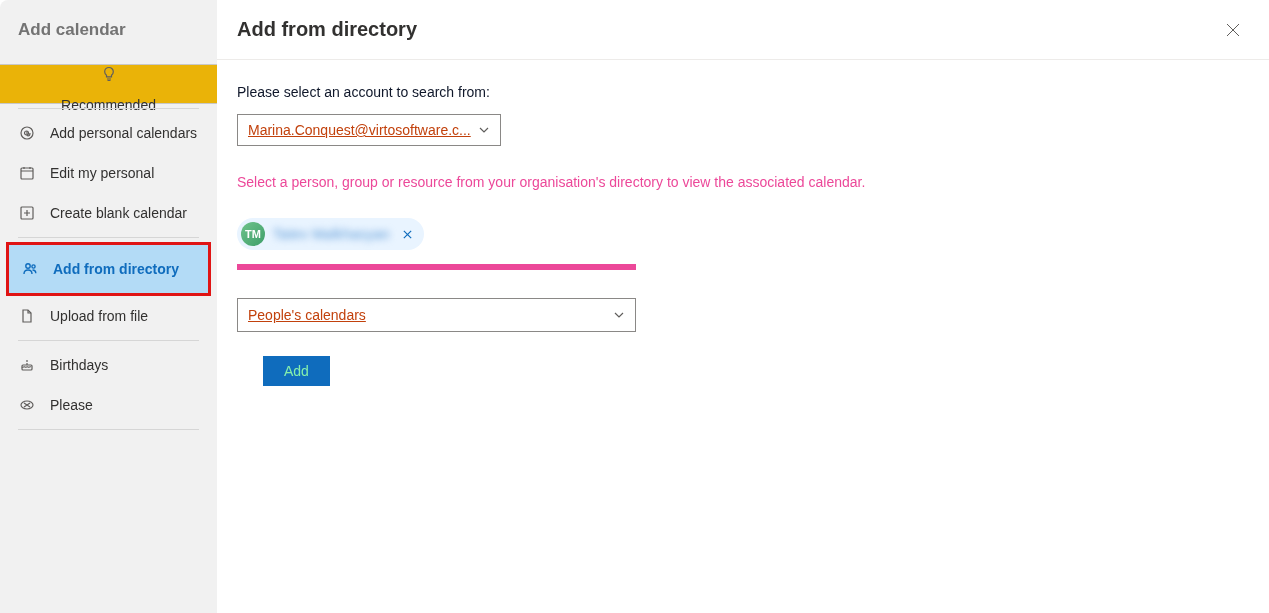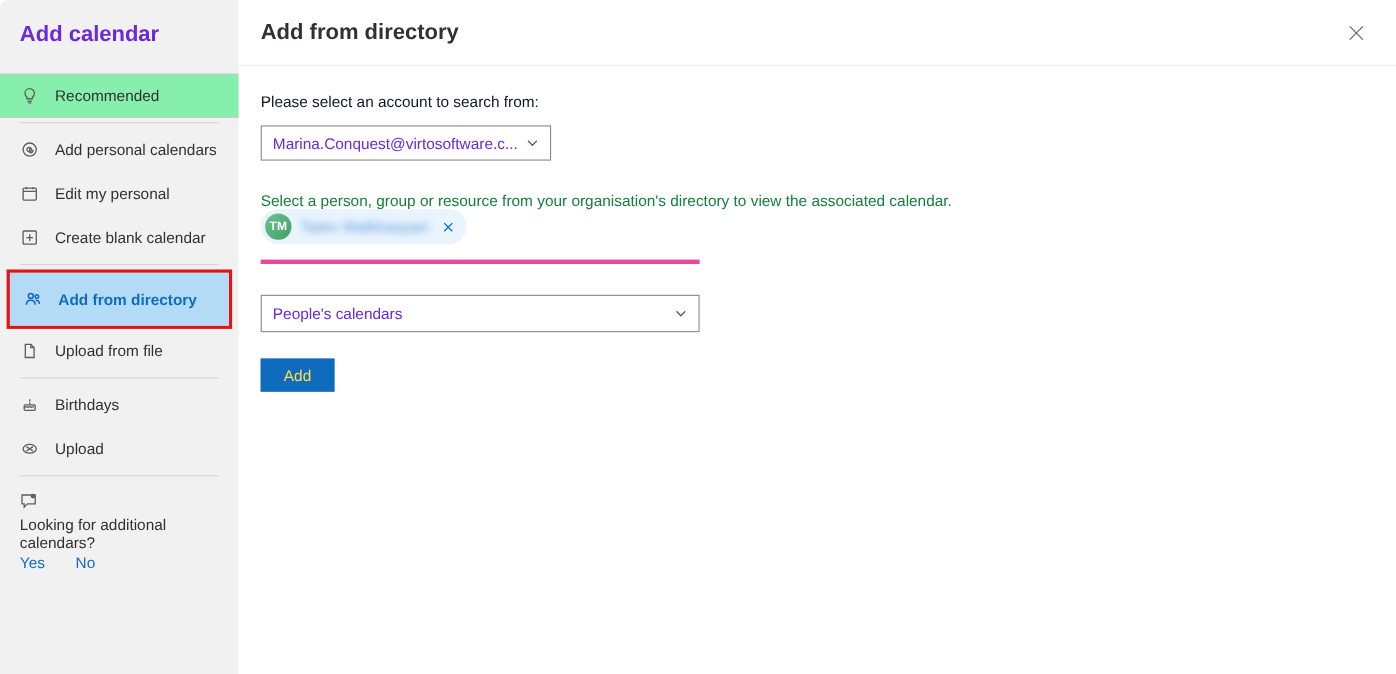--- a/index.html
+++ b/index.html
@@ -17,39 +17,40 @@
   
   .sidebar {
     width: 217px;
     background: #f1f1f1;
     display: flex;
     flex-direction: column;
     padding-top: 14px;
     border-top-left-radius: 8px;
   }
   .sidebar-title {
-    font-size: 20px;
-    font-weight: 600;
-    color: #6d28d9;
+    font-size: 17px;
+    font-weight: 600;
+    color: #737373;
     padding: 6px 18px 24px 18px;
   }
 
   .nav-item {
     display: flex;
     align-items: center;
     height: 40px;
     padding: 0 18px;
     cursor: pointer;
     color: #323130;
     gap: 14px;
   }
   .nav-item.active {
-    background: #86efac;
+    background: #eab308;
     border-top: 1px solid #c8c8c8;
     border-bottom: 1px solid #c8c8c8;
+    flex-direction: column;
   }
   .nav-item.selected-blue {
     background: #b3dbf6;
     color: #0f6cbd;
     font-weight: 600;
   }
   .nav-item .icon {
     width: 18px;
     height: 18px;
     display: flex;
@@ -125,48 +126,50 @@
 
   .main-body {
     padding: 24px 20px;
     max-width: 700px;
   }
   .prompt-text {
     color: #0f172a;
     margin-bottom: 14px;
   }
   .help-text {
-    color: #15803d;
+    color: #ec4899;
+    margin-bottom: 28px;
   }
 
   .dropdown {
     width: 264px;
     height: 32px;
     border: 1px solid #8a8886;
     display: flex;
     align-items: center;
     justify-content: space-between;
     padding: 0 10px;
     cursor: pointer;
     background: #fff;
     margin-bottom: 28px;
   }
   .dropdown-text {
     white-space: nowrap;
     overflow: hidden;
     text-overflow: ellipsis;
     flex: 1;
     padding-right: 6px;
-    color: #6d28d9;
+    color: #c2410c;
+    text-decoration: underline;
   }
   .chev { color: #605e5c; }
 
   .person-chip-row {
     display: flex;
-    border-bottom: 4px solid #ec4899;
+    border-bottom: 6px solid #ec4899;
     padding-bottom: 14px;
     margin-bottom: 28px;
     width: 399px;
     align-items: center;
   }
   .person-chip {
     display: inline-flex;
     align-items: center;
     background: #e9f4ff;
     border-radius: 16px;
@@ -209,26 +212,27 @@
     align-items: center;
     justify-content: space-between;
     padding: 16px 10px;
     cursor: pointer;
     background: #fff;
     margin-bottom: 24px;
   }
 
   .primary-btn {
     background: #0f6cbd;
-    color: #fde047;
+    color: #86efac;
     border: 1px solid #0f6cbd;
     padding: 6px 20px;
     font-size: 14px;
     cursor: pointer;
     font-family: inherit;
+    margin-left: 26px;
   }
 
   svg { display:block; }
 </style>
 </head>
 <body>
 
 <aside class="sidebar">
   <div class="sidebar-title">Add calendar</div>
 
@@ -316,38 +320,25 @@
     <span>Birthdays</span>
   </div>
 
   <div class="nav-item">
     <span class="icon">
       <svg width="16" height="16" viewBox="0 0 16 16" fill="none" stroke="currentColor" stroke-width="1.2">
         <ellipse cx="8" cy="8" rx="6" ry="4"></ellipse>
           <path d="M5 6l6 4M11 6l-6 4"></path>
       </svg>
     </span>
-    <span>Upload</span>
+    <span>Please</span>
   </div>
 
   <div class="nav-divider"></div>
 
-  <div class="feedback-section">
-    <div class="chat-icon">
-      <svg width="16" height="16" viewBox="0 0 16 16" fill="none" stroke="currentColor" stroke-width="1.2">
-        <path d="M2 3h12v8H7l-3 3v-3H2z"></path>
-          <circle cx="12" cy="4" r="2.2" fill="currentColor" stroke="none"></circle>
-      </svg>
-    </div>
-    <div>Looking for additional calendars?</div>
-    <div class="feedback-links">
-      <a>Yes</a>
-      <a>No</a>
-    </div>
-  </div>
 </aside>
 
 <main class="main">
   <div class="main-header">
     <div class="main-title">Add from directory</div>
     <div class="close-btn">
       <span>
         <svg width="14" height="14" viewBox="0 0 14 14" stroke="currentColor" stroke-width="1">
           <path d="M1 1l12 12M13 1L1 13"></path>
         </svg>

